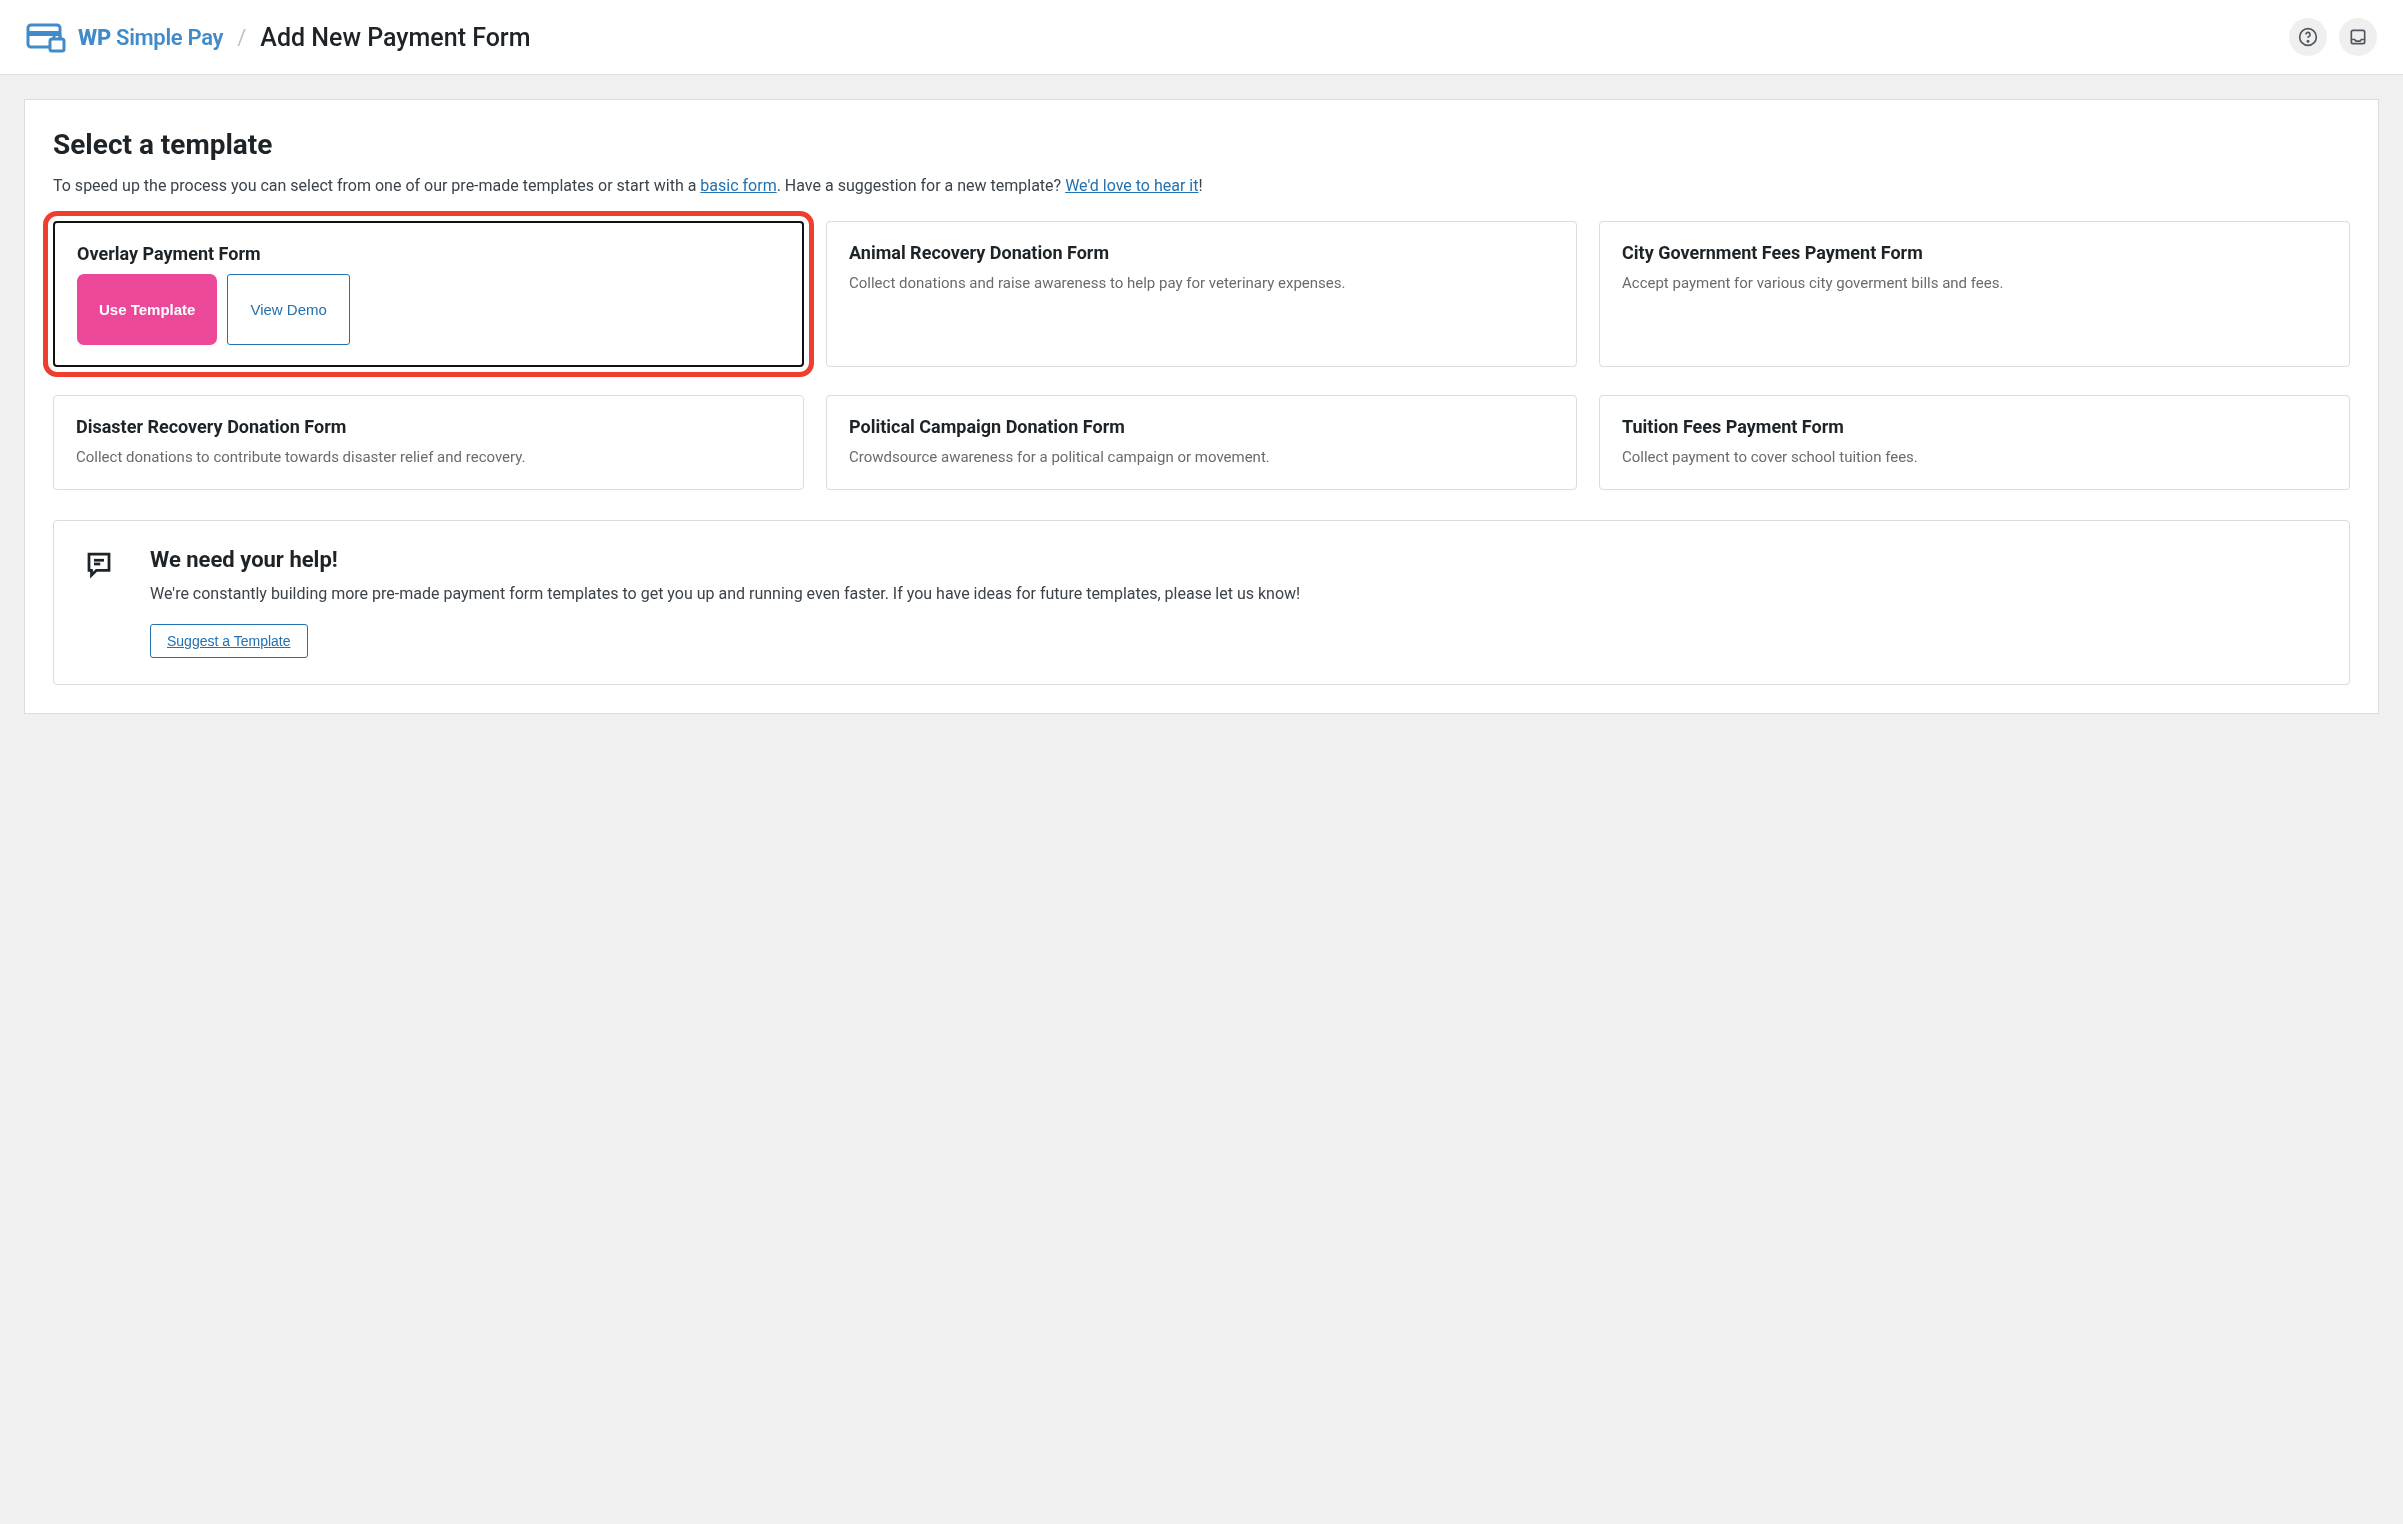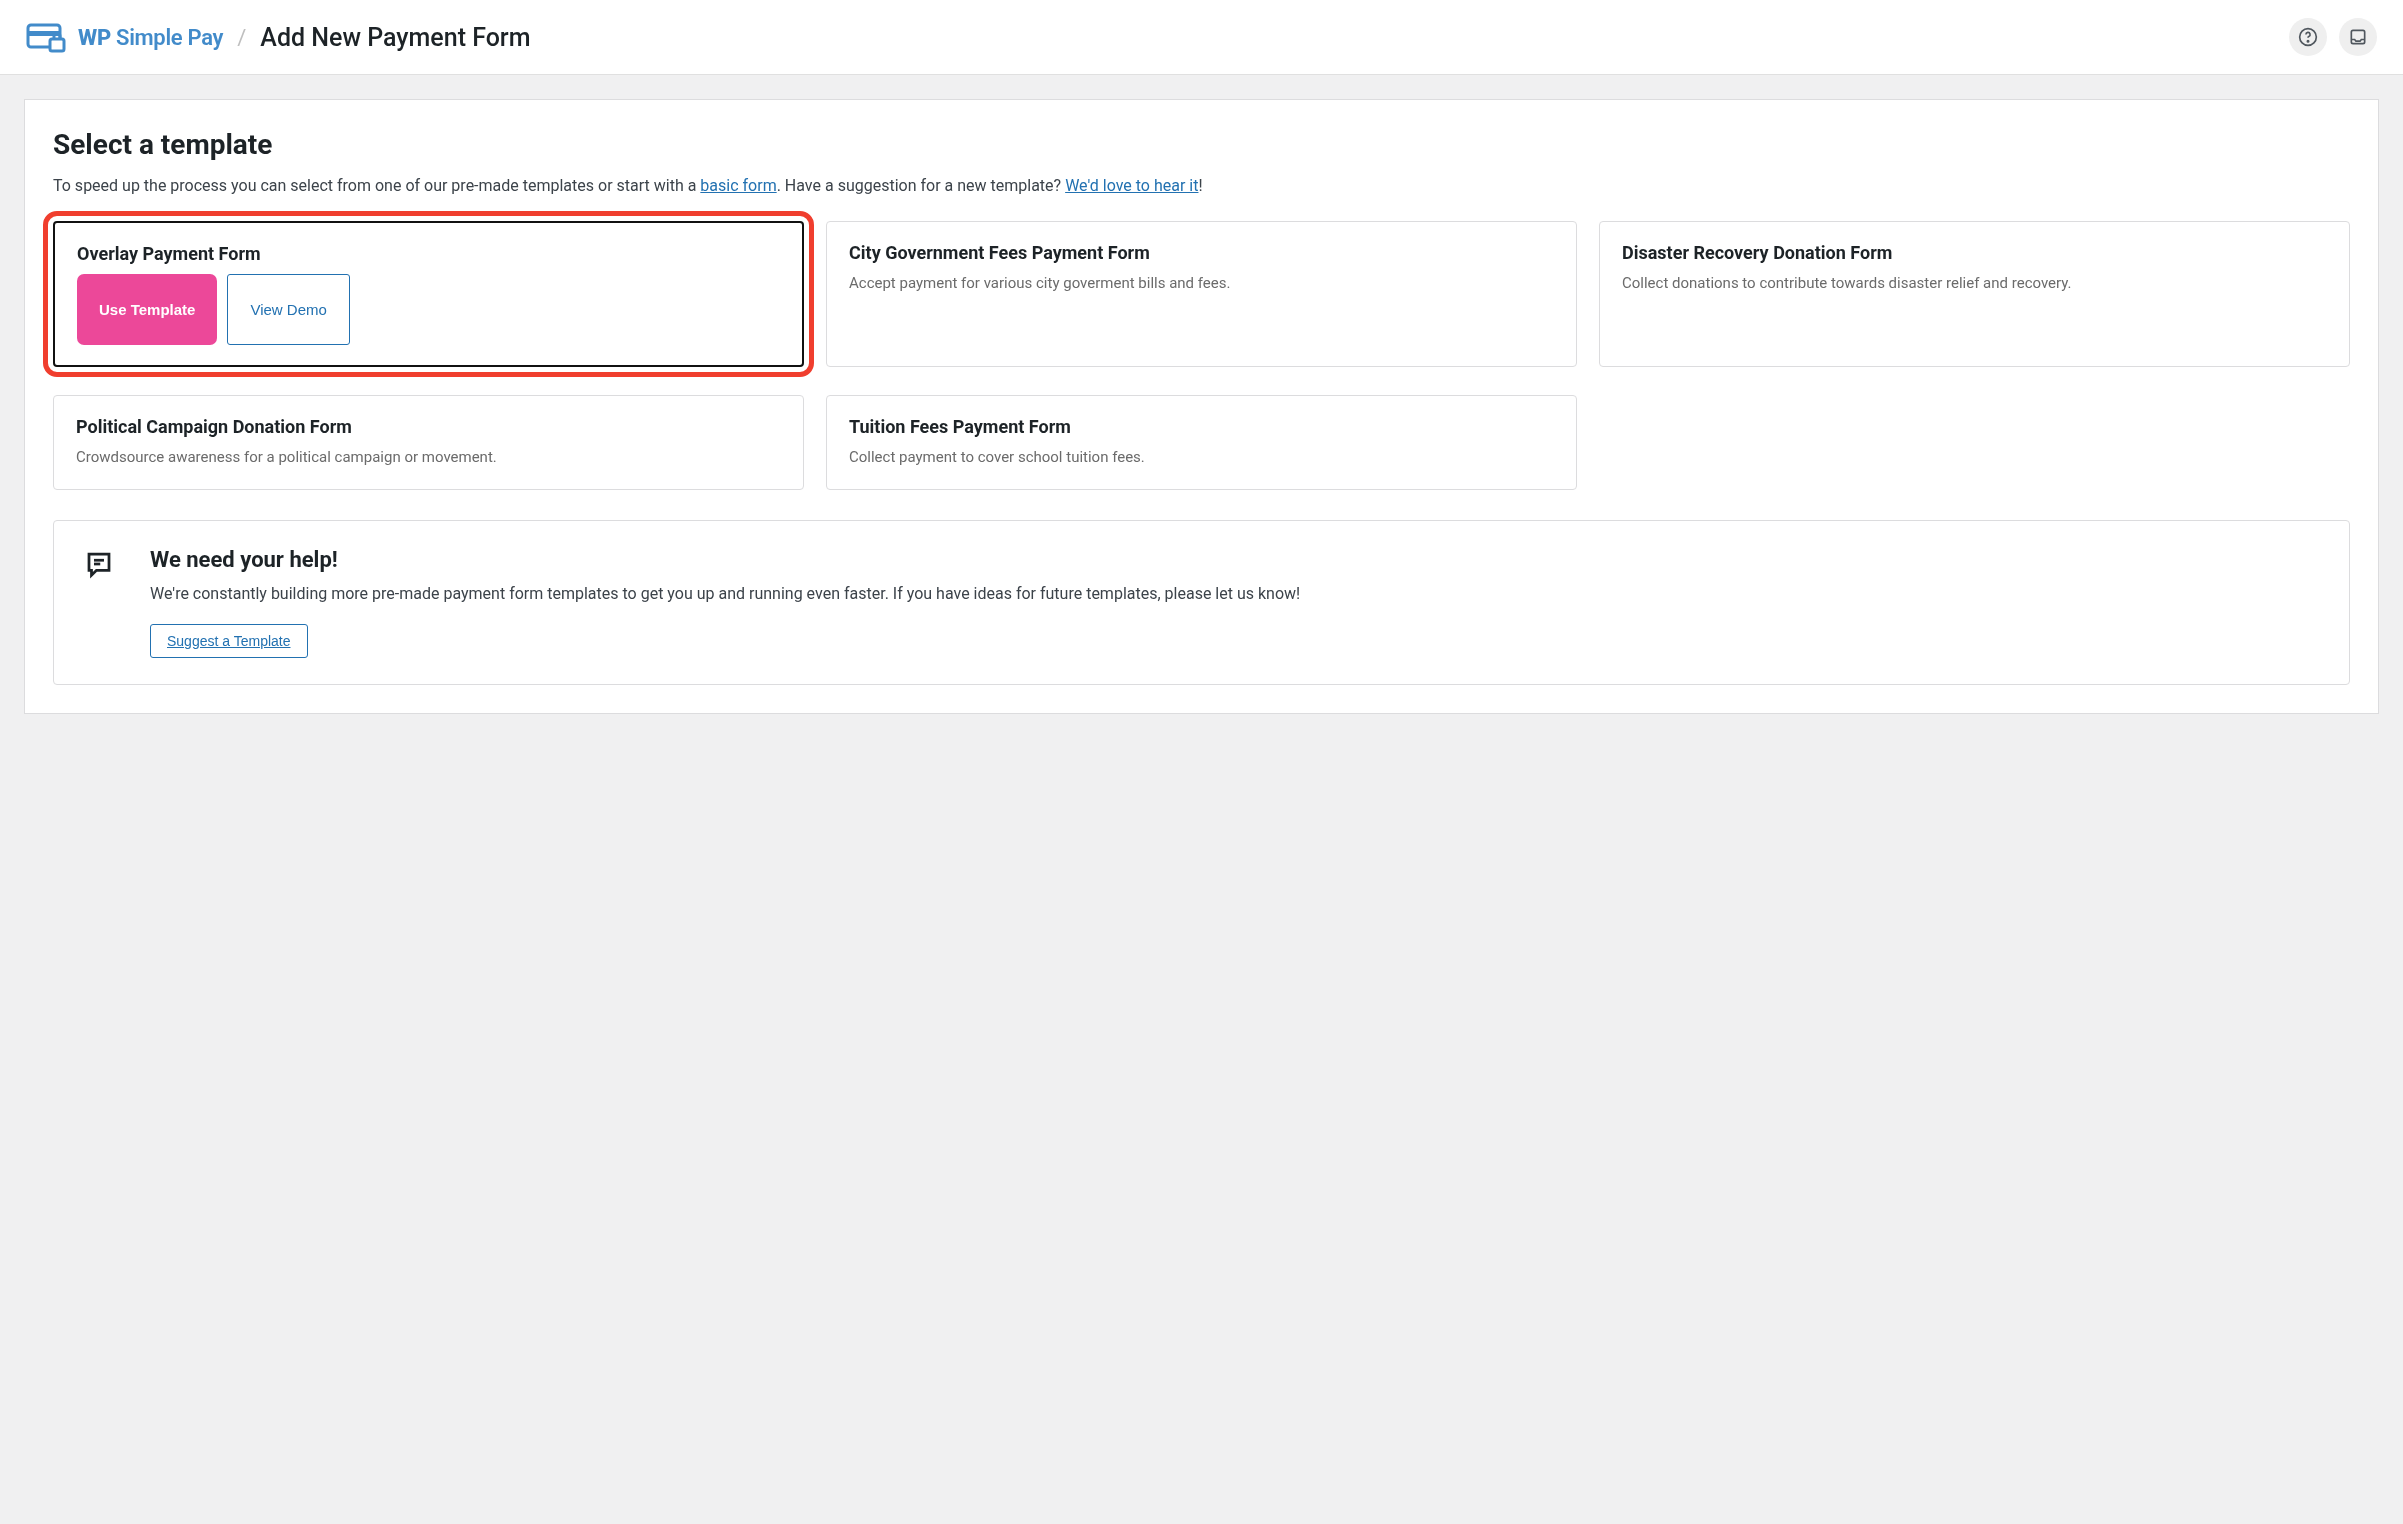--- a/index.html
+++ b/index.html
@@ -229,20 +229,24 @@
 
     <div class="grid">
       <div class="card highlight">
         <h3>Overlay Payment Form</h3>
         <div class="card-actions">
           <button class="btn-primary">Use Template</button>
           <button class="btn-secondary">View Demo</button>
         </div>
       </div>
       <div class="card">
+        <h3>Animal Recovery Donation Form</h3>
+        <p>Collect donations and raise awareness to help pay for veterinary expenses.</p>
+      </div>
+      <div class="card">
         <h3>City Government Fees Payment Form</h3>
         <p>Accept payment for various city goverment bills and fees.</p>
       </div>
       <div class="card">
         <h3>Disaster Recovery Donation Form</h3>
         <p>Collect donations to contribute towards disaster relief and recovery.</p>
       </div>
       <div class="card">
         <h3>Political Campaign Donation Form</h3>
         <p>Crowdsource awareness for a political campaign or movement.</p>

